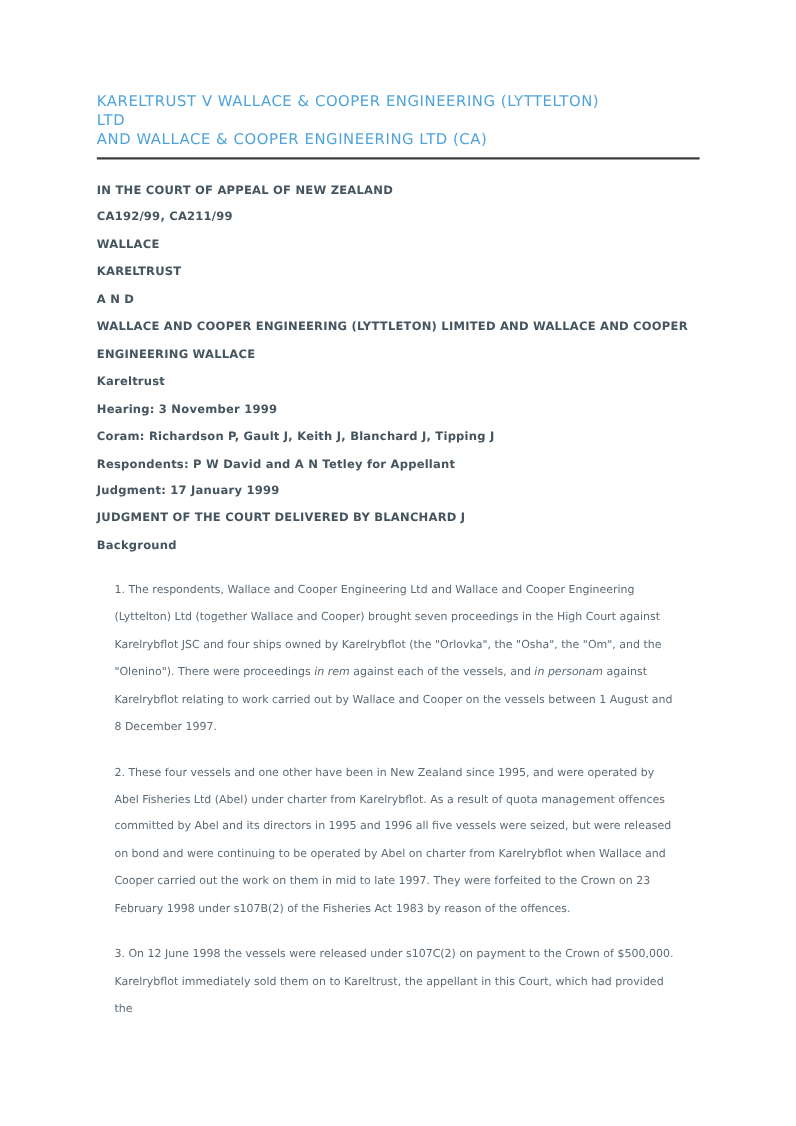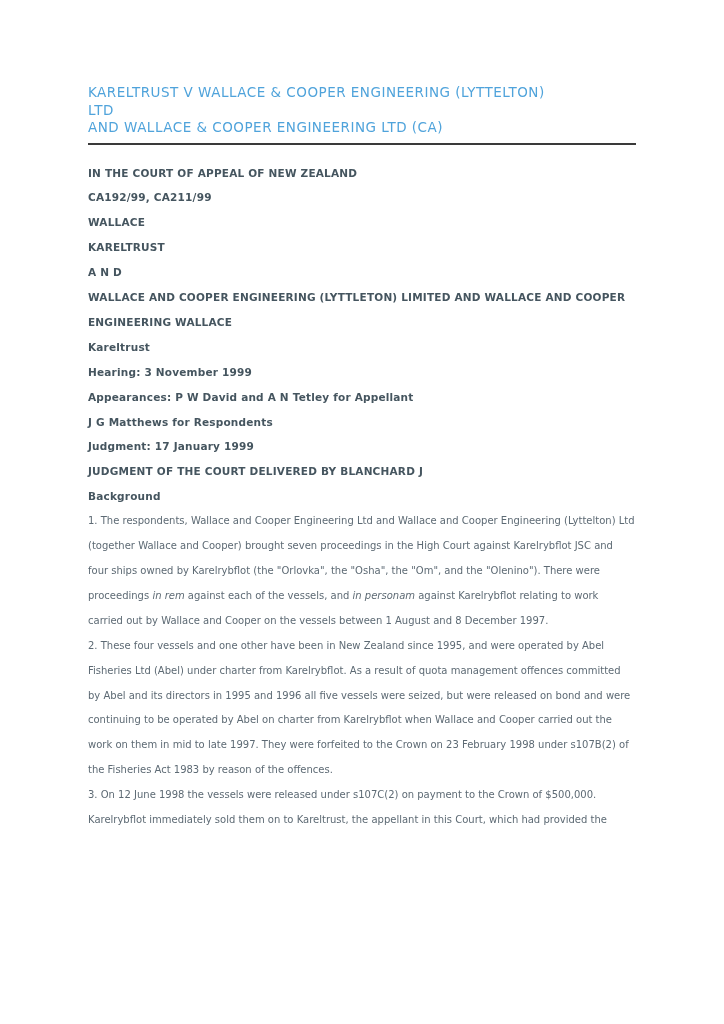--- a/index.html
+++ b/index.html
@@ -44,21 +44,21 @@
     font-weight:bold;
     line-height:24.9px;
     letter-spacing:0.2px;
   }
   .header-line{white-space:nowrap;}
   .body-text{
     color:var(--body-gray);
     font-size:10px;
     line-height:24.9px;
   }
-  .para{margin:0;}
+  .para{margin:16px;}
   .para em{font-style:italic;}
 </style>
 </head>
 <body>
 
 <div class="doc">
   <div class="case-title">
       <div class="title-line">KARELTRUST V WALLACE &amp; COOPER ENGINEERING (LYTTELTON)</div>
       <div class="title-line">LTD</div>
       <div class="title-line">AND WALLACE &amp; COOPER ENGINEERING LTD (CA)</div>
@@ -67,22 +67,22 @@
   <div class="case-header">
       <div class="header-line">IN THE COURT OF APPEAL OF NEW ZEALAND</div>
       <div class="header-line">CA192/99, CA211/99</div>
       <div class="header-line">WALLACE</div>
       <div class="header-line">KARELTRUST</div>
       <div class="header-line">A N D</div>
       <div class="header-line">WALLACE AND COOPER ENGINEERING (LYTTLETON) LIMITED AND WALLACE AND COOPER</div>
       <div class="header-line">ENGINEERING WALLACE</div>
       <div class="header-line">Kareltrust</div>
       <div class="header-line">Hearing: 3 November 1999</div>
-      <div class="header-line">Appearances: P W David and A N Tetley for Appellant</div>
-      <div class="header-line">J G Matthews for Respondents</div>
+      <div class="header-line">Coram: Richardson P, Gault J, Keith J, Blanchard J, Tipping J</div>
+      <div class="header-line">Respondents: P W David and A N Tetley for Appellant</div>
       <div class="header-line">Judgment: 17 January 1999</div>
       <div class="header-line">JUDGMENT OF THE COURT DELIVERED BY BLANCHARD J</div>
       <div class="header-line">Background</div>
     </div>
   <div class="body-text">
       <p class="para"><span>1. The respondents, Wallace and Cooper Engineering Ltd and Wallace and Cooper Engineering (Lyttelton) Ltd (together Wallace and Cooper) brought seven proceedings in the High Court against Karelrybflot JSC and four ships owned by Karelrybflot (the "Orlovka", the "Osha", the "Om", and the "Olenino"). There were proceedings </span><em>in rem</em><span> against each of the vessels, and </span><em>in personam</em><span> against Karelrybflot relating to work carried out by Wallace and Cooper on the vessels between 1 August and 8 December 1997.</span></p>
       <p class="para"><span>2. These four vessels and one other have been in New Zealand since 1995, and were operated by Abel Fisheries Ltd (Abel) under charter from Karelrybflot. As a result of quota management offences committed by Abel and its directors in 1995 and 1996 all five vessels were seized, but were released on bond and were continuing to be operated by Abel on charter from Karelrybflot when Wallace and Cooper carried out the work on them in mid to late 1997. They were forfeited to the Crown on 23 February 1998 under s107B(2) of the Fisheries Act 1983 by reason of the offences.</span></p>
       <p class="para"><span>3. On 12 June 1998 the vessels were released under s107C(2) on payment to the Crown of $500,000. Karelrybflot immediately sold them on to Kareltrust, the appellant in this Court, which had provided the</span></p>
     </div>
 </div>

